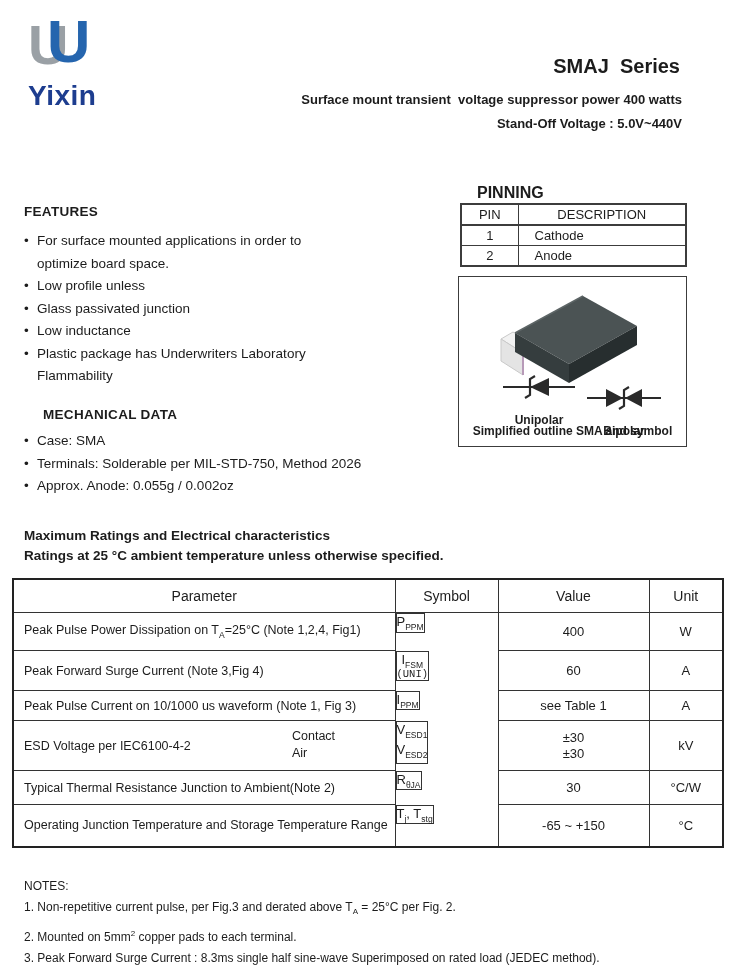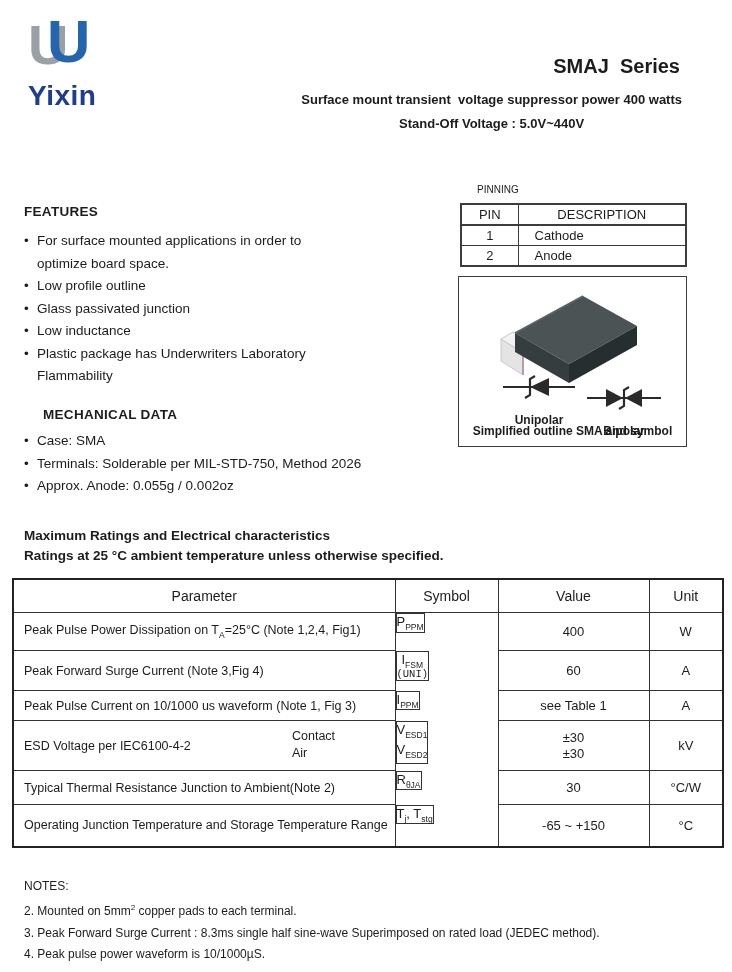--- a/index.html
+++ b/index.html
@@ -9,25 +9,25 @@
   }
   
   .logo{position:absolute;left:28px;top:12px;width:130px;}
   .monogram{position:relative;height:64px;}
   .monogram .u{position:absolute;top:0;font-weight:bold;line-height:60px;}
   .monogram .u.gray{left:0;font-size:56px;color:#9aa0a5;top:3px;}
   .monogram .u.blue{left:19px;font-size:60px;color:#2565ae;}
   .brand{font-weight:bold;font-size:28px;color:#1d3d8f;letter-spacing:.5px;margin-top:4px;}
   
   .doc-title{position:absolute;top:55px;right:52px;font-size:20px;font-weight:bold;white-space:pre;}
-  .subtitle-wrap{position:absolute;top:92px;right:50px;text-align:center;font-weight:bold;font-size:13px;}
+  .subtitle-wrap{position:absolute;top:92px;right:50px;text-align:right;font-weight:bold;font-size:13px;}
   .subtitle-wrap .l1{white-space:pre;}
   .subtitle-wrap .l2{margin-top:9px;}
   
-  .pinning-heading{position:absolute;left:477px;top:184px;font-size:10px;font-weight:normal;}
+  .pinning-heading{position:absolute;left:477px;top:184px;font-size:16px;font-weight:bold;}
   .pin-table{position:absolute;left:460px;top:203px;width:227px;border-collapse:collapse;table-layout:fixed;font-size:13px;}
   .pin-table th,.pin-table td{border:1px solid #3c3c3c;height:19px;padding:0;}
   .pin-table{border:2px solid #3c3c3c;}
   .pin-table th{font-weight:normal;text-align:center;border-bottom-width:2px;}
   .pin-table td.c{text-align:center;}
   .pin-table td.l{text-align:left;padding-left:16px;}
   
   .outline-box{position:absolute;left:458px;top:276px;width:229px;height:171px;border:1.5px solid #3c3c3c;box-sizing:border-box;}
   .pkg-svg{position:absolute;left:20px;top:8px;}
   .sym{position:absolute;text-align:center;}
@@ -138,21 +138,21 @@
   <div class="row">
       <span class="b">•</span>
       <span>For surface mounted applications in order to</span>
     </div>
   <div class="row">
       <span class="b"></span>
       <span>optimize board space.</span>
     </div>
   <div class="row">
       <span class="b">•</span>
-      <span>Low profile outline</span>
+      <span>Low profile unless</span>
     </div>
   <div class="row">
       <span class="b">•</span>
       <span>Glass passivated junction</span>
     </div>
   <div class="row">
       <span class="b">•</span>
       <span>Low inductance</span>
     </div>
   <div class="row">
@@ -249,16 +249,17 @@
       <td class="param">Operating Junction Temperature and Storage Temperature Range</td>
       <td class="sym"><span>T</span><sub>j</sub><span>, </span><span>T</span><sub>stg</sub></td>
       <td class="val">-65 ~ +150</td>
       <td class="unit">°C</td>
     </tr>
   </tbody>
 </table>
 
 <div class="notes">
   <div>NOTES:</div>
+  <div><span>1. Non-repetitive current pulse, per Fig.3 and derated above T</span><sub>A</sub><span> = 25°C  per Fig. 2.</span></div>
   <div><span>2. Mounted on 5mm</span><sup>2</sup><span>  copper pads to each terminal.</span></div>
   <div>3. Peak Forward Surge Current : 8.3ms single half sine-wave Superimposed on rated load (JEDEC method).</div>
   <div>4. Peak pulse power waveform is 10/1000µS.</div>
 </div>
 
 </body></html>

